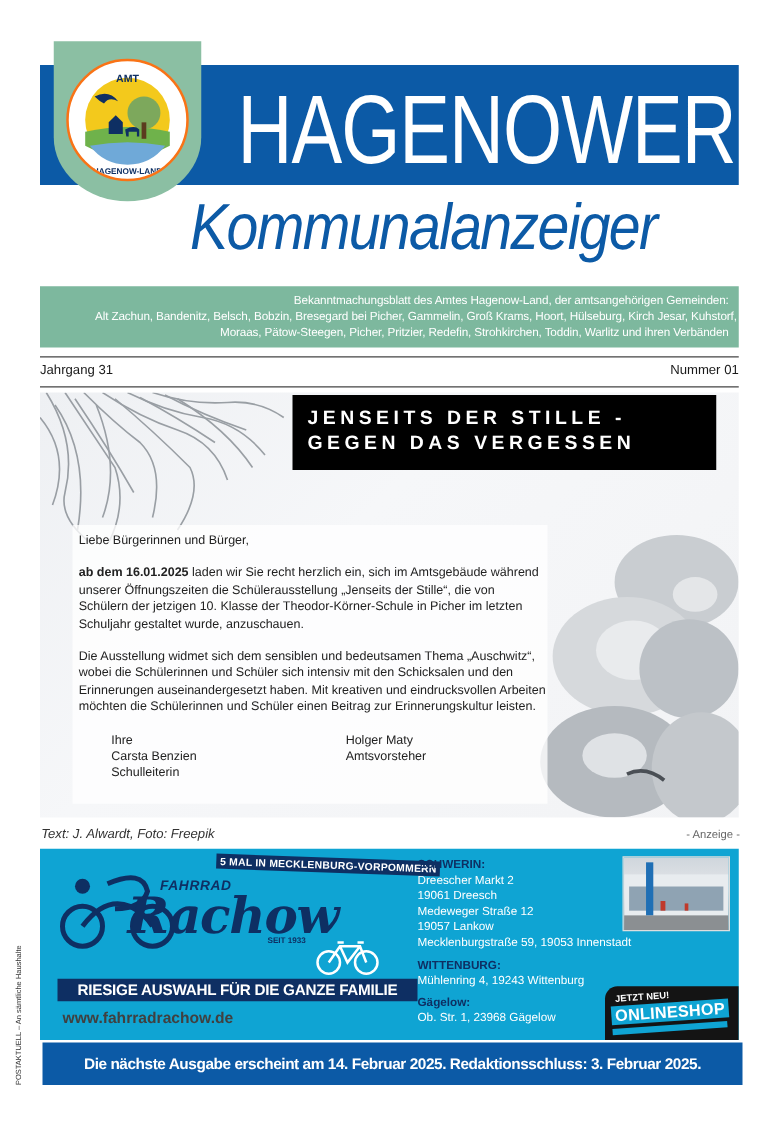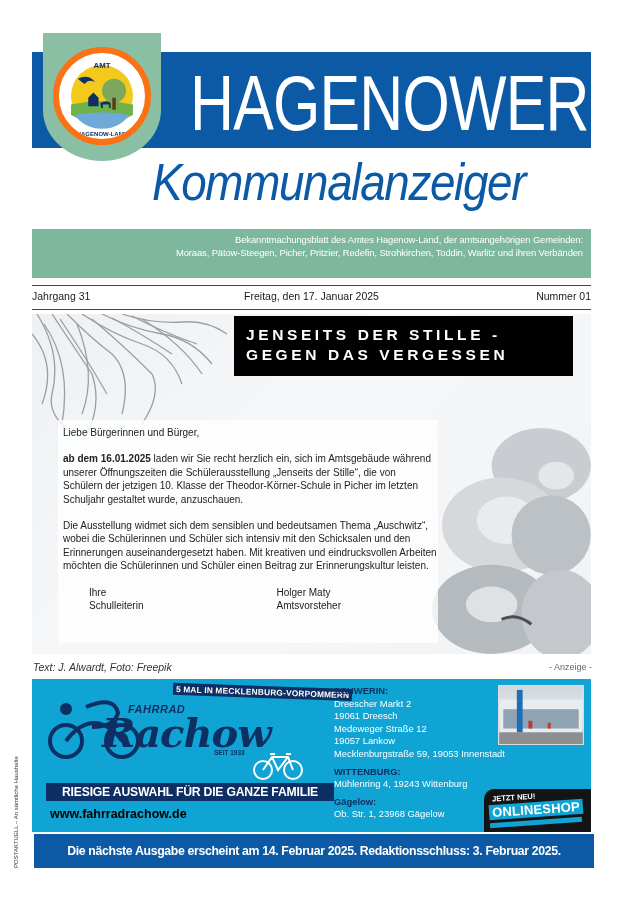--- a/index.html
+++ b/index.html
@@ -10,21 +10,21 @@
   .mast-bar { position: absolute; left: 32px; top: 52px; width: 559px; height: 96px; background: #0c5aa6; }
   .mast-title { position: absolute; left: 190px; top: 58px; width: 400px; height: 90px;
     font-family: "Liberation Sans", sans-serif; font-size: 78px; color: #ffffff; letter-spacing: -1px;
     line-height: 90px; transform: scaleX(0.78); transform-origin: left center; white-space: nowrap; }
   .mast-sub { position: absolute; left: 152px; top: 150px; font-family: "Liberation Sans", sans-serif;
     font-style: italic; font-size: 52px; color: #0c5aa6; letter-spacing: -1.5px; white-space: nowrap;
     transform: scaleX(0.88); transform-origin: left top; line-height: 64px; }
   .crest-shield { position: absolute; left: 43px; top: 33px; width: 118px; height: 128px;
     background: #8bbfa3; border-radius: 0 0 60px 60px / 0 0 52px 52px; }
   .crest { position: absolute; left: 53px; top: 47px; width: 98px; height: 98px; border-radius: 50%;
-    background: #fff; border: 6px solid #f97316; overflow: hidden; }
+    background: #fff; border: 2px solid #f97316; overflow: hidden; }
   .crest svg { width: 100%; height: 100%; display: block; }
 
   
   .info-band { position: absolute; left: 32px; top: 229px; width: 559px; height: 49px; background: #7db89e;
     color: #fff; font-size: 9.4px; text-align: right; padding: 4px 8px 0 0; line-height: 13px; letter-spacing: -0.1px; }
   .info-band div { white-space: nowrap; padding-left: 44px; }
 
   .rule { position: absolute; left: 32px; width: 559px; height: 1px; background: #444; }
   .meta-row { position: absolute; left: 32px; top: 290px; width: 559px; height: 14px; font-size: 10.5px; color: #1a1a1a; }
   .meta-left { position: absolute; left: 0; top: 0; }
@@ -54,21 +54,21 @@
     font-size: 8.3px; padding: 1px 3px; transform: rotate(2deg); white-space: nowrap; letter-spacing: 0.2px; }
   .ad-logo { position: absolute; left: 12px; top: 18px; width: 240px; height: 64px; }
   .ad-fahrrad { position: absolute; left: 96px; top: 24px; font-weight: bold; font-style: italic; color: #0e2f63;
     font-size: 11px; letter-spacing: 0.5px; text-align: center; }
   .ad-rachow { position: absolute; left: 70px; top: 30px; font-family: "DejaVu Serif", serif; font-style: italic; font-weight: bold;
     color: #0e2f63; font-size: 40px; letter-spacing: -1px; }
   .ad-since { position: absolute; left: 182px; top: 70px; color: #0e2f63; font-size: 6.5px; font-weight: bold; }
   .ad-bike { position: absolute; left: 220px; top: 72px; width: 52px; height: 30px; }
   .ad-banner { position: absolute; left: 14px; top: 104px; background: #0e2f63; color: #fff; font-weight: bold;
     font-size: 12.2px; padding: 2px 16px; letter-spacing: -0.2px; white-space: nowrap; }
-  .ad-url { position: absolute; left: 18px; top: 128px; color: #000000; font-weight: bold; font-size: 12.5px; }
+  .ad-url { position: absolute; left: 18px; top: 128px; color: #404040; font-weight: bold; font-size: 12.5px; }
   .ad-addr { position: absolute; left: 302px; top: 6px; color: #fff; font-size: 9.4px; line-height: 12.6px; }
   .ad-addr .city { color: #0e2f63; font-weight: bold; }
   .ad-addr .gap { height: 5px; }
   .ad-photo { position: absolute; left: 466px; top: 6px; width: 86px; height: 60px; background: linear-gradient(#cfd6dc 0%, #e5e7ea 45%, #9aa3a9 100%); border: 1px solid #ddd; overflow: hidden; }
   .ad-photo svg { width: 100%; height: 100%; display: block; }
   .ad-shop { position: absolute; left: 452px; top: 110px; width: 107px; height: 43px; background: #141414;
     border-radius: 10px 0 0 0; }
   .ad-shop .neu { position: absolute; left: 8px; top: 4px; color: #fff; font-weight: bold; font-size: 7.5px; transform: rotate(-4deg); }
   .ad-shop .online { position: absolute; left: 5px; top: 13px; background: #0fa4d3; color: #fff; font-weight: bold;
     font-size: 13px; padding: 0 3px; transform: rotate(-4deg); letter-spacing: 0.2px; }
@@ -97,27 +97,27 @@
     <path d="M48 58 Q56 54 60 58 L60 64 L58 64 L58 60 L51 60 L51 64 L49 64 Z" fill="#0e2f63"></path>
     <path d="M22 30 Q34 24 42 34 Q34 30 30 36 Q26 34 22 30 Z" fill="#0e2f63"></path>
     <text x="50" y="18" font-family="Liberation Sans, sans-serif" font-size="9" font-weight="bold" text-anchor="middle" fill="#0e2f63">AMT</text>
     <text x="50" y="96" font-family="Liberation Sans, sans-serif" font-size="7" font-weight="bold" text-anchor="middle" fill="#0e2f63">HAGENOW-LAND</text>
   </svg>
 </div>
 <div class="mast-sub">Kommunalanzeiger</div>
 
 <div class="info-band">
   <div>Bekanntmachungsblatt des Amtes Hagenow-Land, der amtsangehörigen Gemeinden:</div>
+  <div>Alt Zachun, Bandenitz, Belsch, Bobzin, Bresegard bei Picher, Gammelin, Groß Krams, Hoort, Hülseburg, Kirch Jesar, Kuhstorf,</div>
   <div>Moraas, Pätow-Steegen, Picher, Pritzier, Redefin, Strohkirchen, Toddin, Warlitz und ihren Verbänden</div>
 </div>
 
 <div class="rule" style="top:285px;"></div>
 <div class="meta-row">
   <span class="meta-left">Jahrgang 31</span>
-  <span class="meta-center">Freitag, den 17. Januar 2025</span>
   <span class="meta-right">Nummer 01</span>
 </div>
 <div class="rule" style="top:309px;"></div>
 
 <div class="feature">
   <svg class="fibers" viewBox="0 0 200 120">
     <g stroke="#8a9096" stroke-width="1.3" fill="none" opacity="0.85">
       <path d="M5 0 Q30 40 20 80 Q15 100 40 120"></path>
       <path d="M20 0 Q40 30 60 60 Q70 90 55 120"></path>
       <path d="M35 0 Q60 25 80 40 Q100 60 90 100"></path>
@@ -151,20 +151,21 @@
     <div>JENSEITS DER STILLE -</div>
     <div>GEGEN DAS VERGESSEN</div>
   </div>
   <div class="letter">
     <p>Liebe Bürgerinnen und Bürger,</p>
     <p><b>ab dem 16.01.2025</b><span> laden wir Sie recht herzlich ein, sich im Amtsgebäude während unserer Öffnungszeiten die Schülerausstellung „Jenseits der Stille“, die von Schülern der jetzigen 10. Klasse der Theodor-Körner-Schule in Picher im letzten Schuljahr gestaltet wurde, anzuschauen.</span></p>
     <p>Die Ausstellung widmet sich dem sensiblen und bedeutsamen Thema „Auschwitz“, wobei die Schülerinnen und Schüler sich intensiv mit den Schicksalen und den Erinnerungen auseinandergesetzt haben. Mit kreativen und eindrucksvollen Arbeiten möchten die Schülerinnen und Schüler einen Beitrag zur Erinnerungskultur leisten.</p>
     <div class="sig">
       <div class="sig-col">
         <div>Ihre</div>
+        <div>Carsta Benzien</div>
         <div>Schulleiterin</div>
       </div>
       <div class="sig-col">
         <div>Holger Maty</div>
         <div>Amtsvorsteher</div>
       </div>
     </div>
   </div>
 </div>
 

